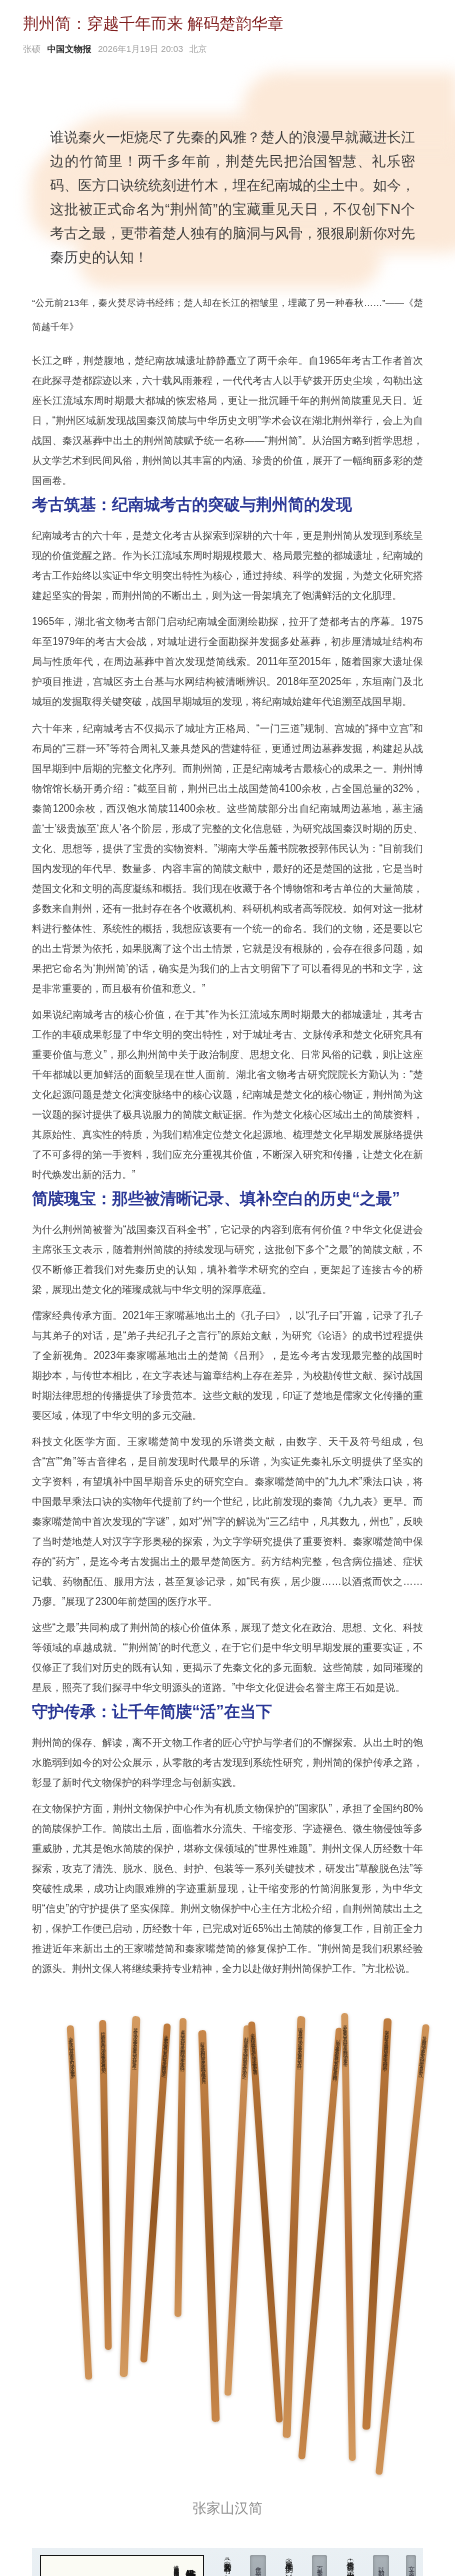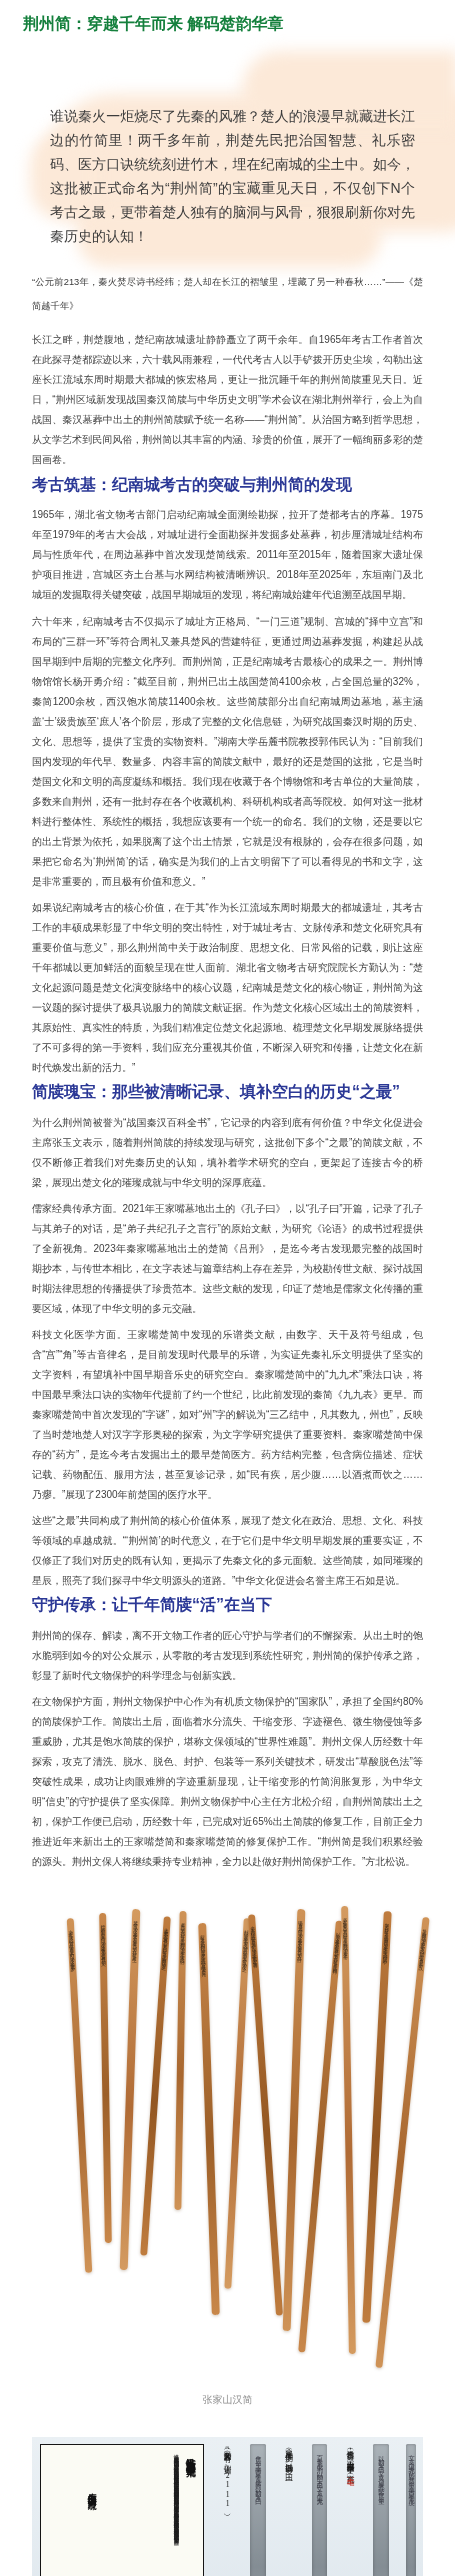--- a/index.html
+++ b/index.html
@@ -1,39 +1,39 @@
 <!DOCTYPE html>
 <html style="font-size:8.2px"><head>
 <meta charset="utf-8">
 <style>
   html,body{margin:0;padding:0;background:#fff;}
   body{font-family:"Liberation Sans","DejaVu Sans",sans-serif;color:#3e3e3e;}
   .page{position:relative;width:455px;height:3298px;margin:0 auto;background:#fff;overflow:hidden;}
-  h1.title{margin:13.4px 23px 0;font-size:16px;line-height:1.34;color:#15803d;font-weight:700;}
+  h1.title{margin:13.4px 23px 0;font-size:16px;line-height:1.34;color:#7f1d1d;font-weight:400;}
   .byline{margin:8.8px 23px 0;font-size:8.8px;color:#9f9f9f;}
   .byline .src{color:#2f2f2f;font-weight:600;margin:0 6.7px;}
   .byline .dt{margin-right:6.2px;}
   .intro-wrap{position:relative;margin-top:20.6px;}
   .blob{position:absolute;background:#fce9d8;filter:blur(7.2px);}
   .b1{left:44px;top:39px;right:-20.6px;height:138px;border-radius:72px 20.6px 31px 67px;}
   .b2{left:242px;top:-4.1px;width:216px;height:77px;border-radius:46px 0 0 46px;}
   .b3{left:77px;top:152px;width:304px;height:60px;border-radius:46px;}
   .b4{left:30px;top:77px;width:67px;height:88px;border-radius:36px;}
   p.intro{position:relative;margin:0;padding:49px 40px 13.4px 50px;font-size:14px;line-height:24px;
           text-align:justify;color:#3c3c3c;}
   p.quote{margin:8.2px 32px 0;font-size:9.3px;line-height:24px;color:#3a3a3a;text-align:justify;}
   .article{margin-top:12.4px;}
   .article p.body{margin:0 32px 6.2px;font-size:10px;line-height:20px;text-align:justify;color:#3e3e3e;}
   h2.sec{margin:7.2px 32px 13.4px;font-size:16px;line-height:14.4px;color:#2b3896;font-weight:700;}
   .fig{margin:30px 0 0;text-align:center;}
   .slips-area{position:relative;height:479px;margin:0 32px;background:#fff;}
   .slip{position:absolute;border-radius:3.6px;box-shadow:0 1px 3.1px rgba(90,50,10,.28);overflow:hidden;}
   .slip span{display:block;writing-mode:vertical-rl;text-orientation:upright;font-size:4.6px;letter-spacing:1.5px;
              color:#2c2014;opacity:.85;margin:8.2px auto 0;font-family:"Liberation Serif",serif;}
-  figcaption{margin-top:11.3px;font-size:10px;color:#8f8f8f;}
+  figcaption{margin-top:11.3px;font-size:14px;color:#8f8f8f;}
   .panel{position:relative;display:flex;align-items:flex-start;justify-content:space-between;
          height:247px;margin:17.5px 32px 0;background:linear-gradient(#eaf0f4,#dce5ec);
          padding:7.2px 7.2px 23px 8.2px;box-sizing:border-box;text-align:left;}
   .bookpage{position:relative;width:164px;height:100%;background:#fbfbf4;border:1.5px solid #151515;
             box-sizing:border-box;padding:5.2px 6.2px;display:flex;flex-direction:row-reverse;overflow:hidden;}
   .vtext{writing-mode:vertical-rl;text-orientation:upright;font-family:"Liberation Serif",serif;}
   .dense{font-size:5.4px;line-height:1.2;color:#1d1d1d;height:100%;letter-spacing:0.5px;overflow:hidden;}
   .large-right{font-size:9.8px;font-weight:600;color:#111;margin-left:4.1px;letter-spacing:1px;height:100%;}
   .large-mid{position:absolute;left:45px;top:40px;font-size:8.8px;font-weight:700;background:#fbfbf4;
              padding:1px 0.5px;color:#111;letter-spacing:1px;}
@@ -45,35 +45,39 @@
   .gslip span{display:block;margin:6.2px auto 0;writing-mode:vertical-rl;text-orientation:upright;font-size:6.2px;
               color:#23232e;opacity:.8;font-family:"Liberation Serif",serif;letter-spacing:2.6px;}
 </style>
 </head>
 <body>
 
 <div class="page">
 
   <h1 class="title">荆州简：穿越千年而来 解码楚韵华章</h1>
 
+  <div class="byline">
+    <span>张硕</span><span class="src">中国文物报</span><span class="dt">2026年1月19日 20:03</span><span class="loc">北京</span>
+  </div>
 
   <div class="intro-wrap">
     <div class="blob b1"></div>
     <div class="blob b2"></div>
     <div class="blob b3"></div>
     <div class="blob b4"></div>
     <p class="intro">谁说秦火一炬烧尽了先秦的风雅？楚人的浪漫早就藏进长江边的竹简里！两千多年前，荆楚先民把治国智慧、礼乐密码、医方口诀统统刻进竹木，埋在纪南城的尘土中。如今，这批被正式命名为“荆州简”的宝藏重见天日，不仅创下N个考古之最，更带着楚人独有的脑洞与风骨，狠狠刷新你对先秦历史的认知！</p>
   </div>
 
   <p class="quote">“公元前213年，秦火焚尽诗书经纬；楚人却在长江的褶皱里，埋藏了另一种春秋……”——《楚简越千年》</p>
 
   <div class="article">
     <p class="body">长江之畔，荆楚腹地，楚纪南故城遗址静静矗立了两千余年。自1965年考古工作者首次在此探寻楚都踪迹以来，六十载风雨兼程，一代代考古人以手铲拨开历史尘埃，勾勒出这座长江流域东周时期最大都城的恢宏格局，更让一批沉睡千年的荆州简牍重见天日。近日，“荆州区域新发现战国秦汉简牍与中华历史文明”学术会议在湖北荆州举行，会上为自战国、秦汉墓葬中出土的荆州简牍赋予统一名称——“荆州简”。从治国方略到哲学思想，从文学艺术到民间风俗，荆州简以其丰富的内涵、珍贵的价值，展开了一幅绚丽多彩的楚国画卷。</p>
 
     <h2 class="sec">考古筑基：纪南城考古的突破与荆州简的发现</h2>
+    <p class="body">纪南城考古的六十年，是楚文化考古从探索到深耕的六十年，更是荆州简从发现到系统呈现的价值觉醒之路。作为长江流域东周时期规模最大、格局最完整的都城遗址，纪南城的考古工作始终以实证中华文明突出特性为核心，通过持续、科学的发掘，为楚文化研究搭建起坚实的骨架，而荆州简的不断出土，则为这一骨架填充了饱满鲜活的文化肌理。</p>
     <p class="body">1965年，湖北省文物考古部门启动纪南城全面测绘勘探，拉开了楚都考古的序幕。1975年至1979年的考古大会战，对城址进行全面勘探并发掘多处墓葬，初步厘清城址结构布局与性质年代，在周边墓葬中首次发现楚简线索。2011年至2015年，随着国家大遗址保护项目推进，宫城区夯土台基与水网结构被清晰辨识。2018年至2025年，东垣南门及北城垣的发掘取得关键突破，战国早期城垣的发现，将纪南城始建年代追溯至战国早期。</p>
     <p class="body">六十年来，纪南城考古不仅揭示了城址方正格局、“一门三道”规制、宫城的“择中立宫”和布局的“三群一环”等符合周礼又兼具楚风的营建特征，更通过周边墓葬发掘，构建起从战国早期到中后期的完整文化序列。而荆州简，正是纪南城考古最核心的成果之一。荆州博物馆馆长杨开勇介绍：“截至目前，荆州已出土战国楚简4100余枚，占全国总量的32%，秦简1200余枚，西汉饱水简牍11400余枚。这些简牍部分出自纪南城周边墓地，墓主涵盖‘士’级贵族至‘庶人’各个阶层，形成了完整的文化信息链，为研究战国秦汉时期的历史、文化、思想等，提供了宝贵的实物资料。”湖南大学岳麓书院教授郭伟民认为：“目前我们国内发现的年代早、数量多、内容丰富的简牍文献中，最好的还是楚国的这批，它是当时楚国文化和文明的高度凝练和概括。我们现在收藏于各个博物馆和考古单位的大量简牍，多数来自荆州，还有一批封存在各个收藏机构、科研机构或者高等院校。如何对这一批材料进行整体性、系统性的概括，我想应该要有一个统一的命名。我们的文物，还是要以它的出土背景为依托，如果脱离了这个出土情景，它就是没有根脉的，会存在很多问题，如果把它命名为‘荆州简’的话，确实是为我们的上古文明留下了可以看得见的书和文字，这是非常重要的，而且极有价值和意义。”</p>
     <p class="body">如果说纪南城考古的核心价值，在于其“作为长江流域东周时期最大的都城遗址，其考古工作的丰硕成果彰显了中华文明的突出特性，对于城址考古、文脉传承和楚文化研究具有重要价值与意义”，那么荆州简中关于政治制度、思想文化、日常风俗的记载，则让这座千年都城以更加鲜活的面貌呈现在世人面前。湖北省文物考古研究院院长方勤认为：“楚文化起源问题是楚文化演变脉络中的核心议题，纪南城是楚文化的核心物证，荆州简为这一议题的探讨提供了极具说服力的简牍文献证据。作为楚文化核心区域出土的简牍资料，其原始性、真实性的特质，为我们精准定位楚文化起源地、梳理楚文化早期发展脉络提供了不可多得的第一手资料，我们应充分重视其价值，不断深入研究和传播，让楚文化在新时代焕发出新的活力。”</p>
 
     <h2 class="sec">简牍瑰宝：那些被清晰记录、填补空白的历史“之最”</h2>
     <p class="body">为什么荆州简被誉为“战国秦汉百科全书”，它记录的内容到底有何价值？中华文化促进会主席张玉文表示，随着荆州简牍的持续发现与研究，这批创下多个“之最”的简牍文献，不仅不断修正着我们对先秦历史的认知，填补着学术研究的空白，更架起了连接古今的桥梁，展现出楚文化的璀璨成就与中华文明的深厚底蕴。</p>
     <p class="body">儒家经典传承方面。2021年王家嘴墓地出土的《孔子曰》，以“孔子曰”开篇，记录了孔子与其弟子的对话，是“弟子共纪孔子之言行”的原始文献，为研究《论语》的成书过程提供了全新视角。2023年秦家嘴墓地出土的楚简《吕刑》，是迄今考古发现最完整的战国时期抄本，与传世本相比，在文字表述与篇章结构上存在差异，为校勘传世文献、探讨战国时期法律思想的传播提供了珍贵范本。这些文献的发现，印证了楚地是儒家文化传播的重要区域，体现了中华文明的多元交融。</p>
     <p class="body">科技文化医学方面。王家嘴楚简中发现的乐谱类文献，由数字、天干及符号组成，包含“宫”“角”等古音律名，是目前发现时代最早的乐谱，为实证先秦礼乐文明提供了坚实的文字资料，有望填补中国早期音乐史的研究空白。秦家嘴楚简中的“九九术”乘法口诀，将中国最早乘法口诀的实物年代提前了约一个世纪，比此前发现的秦简《九九表》更早。而秦家嘴楚简中首次发现的“字谜”，如对“州”字的解说为“三乙结中，凡其数九，州也”，反映了当时楚地楚人对汉字字形奥秘的探索，为文字学研究提供了重要资料。秦家嘴楚简中保存的“药方”，是迄今考古发掘出土的最早楚简医方。药方结构完整，包含病位描述、症状记载、药物配伍、服用方法，甚至复诊记录，如“民有疾，居少腹……以酒煮而饮之……乃瘳。”展现了2300年前楚国的医疗水平。</p>
     <p class="body">这些“之最”共同构成了荆州简的核心价值体系，展现了楚文化在政治、思想、文化、科技等领域的卓越成就。“‘荆州简’的时代意义，在于它们是中华文明早期发展的重要实证，不仅修正了我们对历史的既有认知，更揭示了先秦文化的多元面貌。这些简牍，如同璀璨的星辰，照亮了我们探寻中华文明源头的道路。”中华文化促进会名誉主席王石如是说。</p>
 

